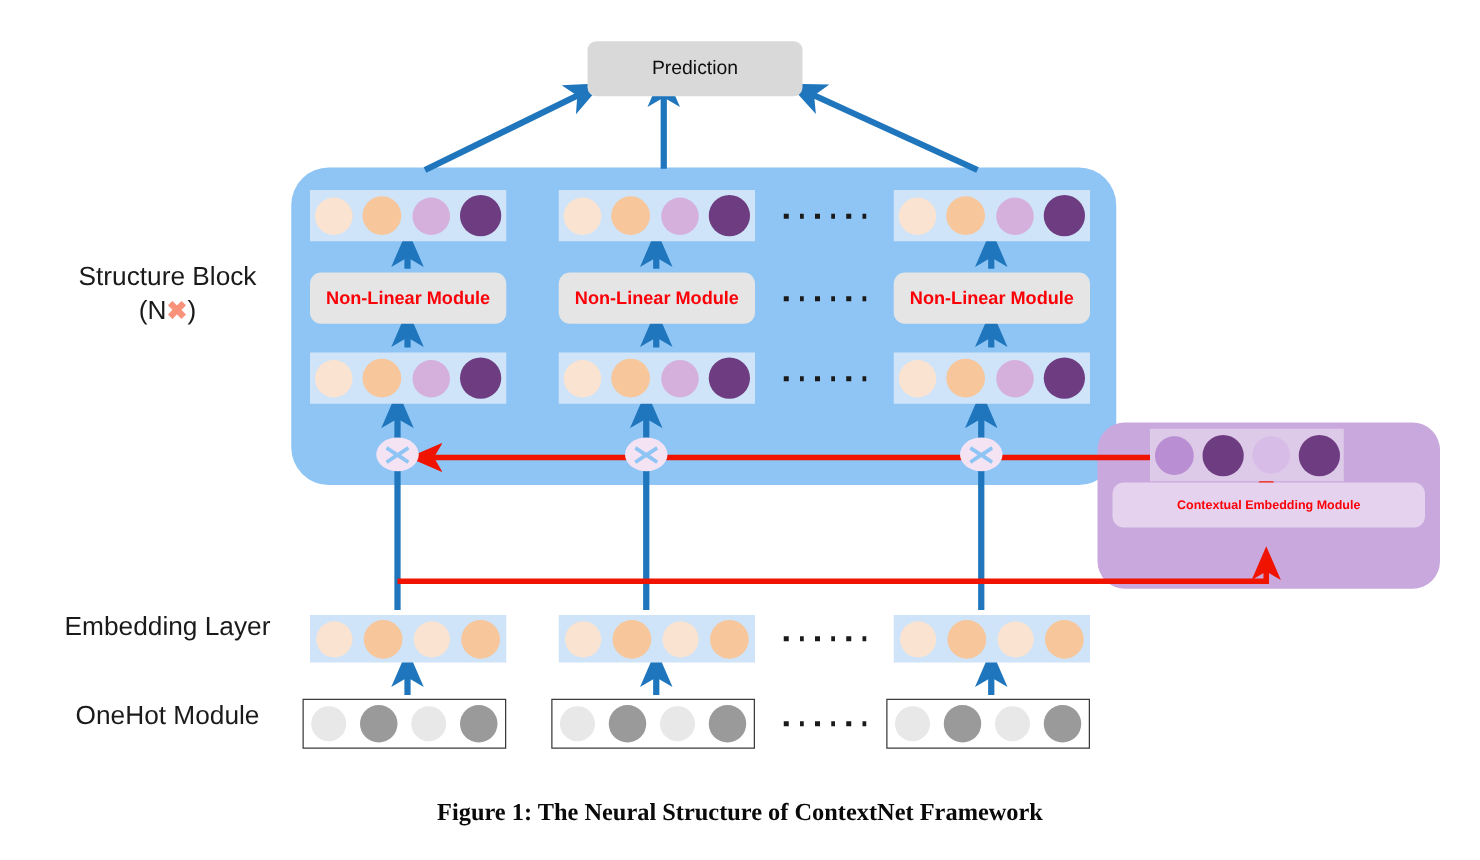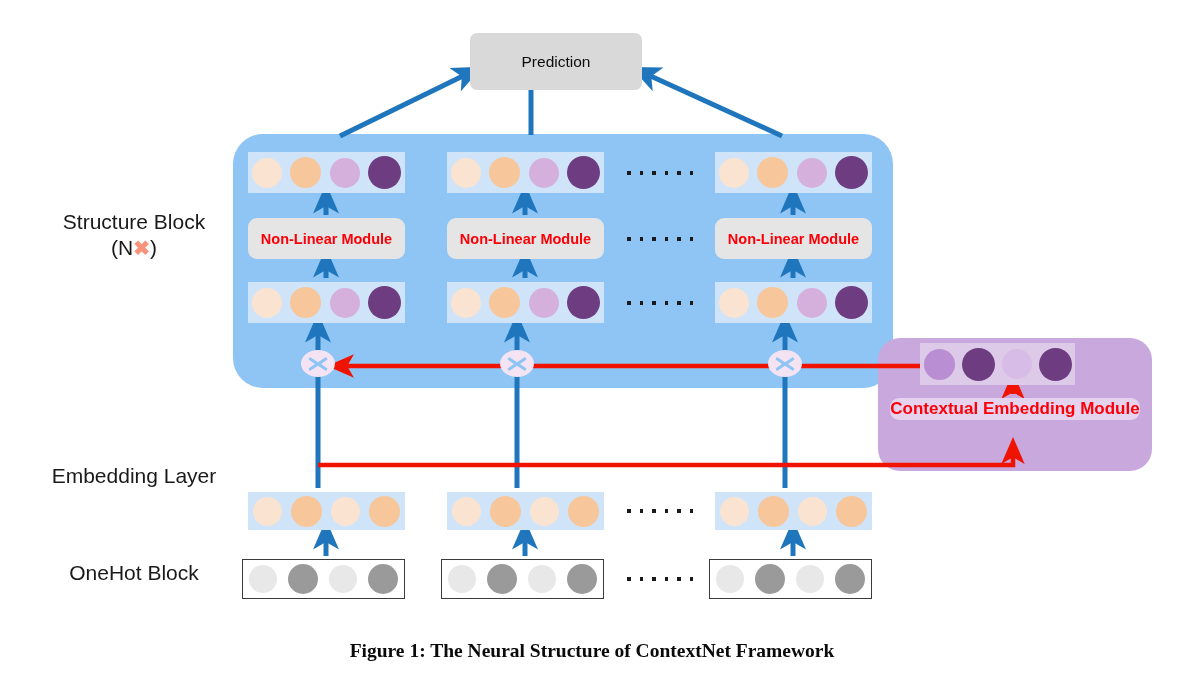--- a/index.html
+++ b/index.html
@@ -38,21 +38,21 @@
   .xmark {
     color: #f8927a;
     font-size: 20px;
     font-weight: bold;
     letter-spacing: 0;
   }
 
   
   #prediction-box {
     left: 470px; top: 33px;
-    width: 172px; height: 57px;
+    width: 172px; height: 44px;
     background: #d9d9d9;
     border-radius: 7px;
     display: flex;
     align-items: center;
     justify-content: center;
     color: #0d0d0d;
     font-size: 15.5px;
   }
 
   
@@ -102,23 +102,23 @@
   }
   #nlm-1, #nlm-2, #nlm-3 {
     top: 218px;
     width: 157px; height: 41px;
     font-size: 14.5px;
   }
   #nlm-1 { left: 248px; }
   #nlm-2 { left: 447px; }
   #nlm-3 { left: 715px; }
   #cem-box {
-    left: 890px; top: 398px;
-    width: 250px; height: 22px;
-    font-size: 17px;
+    left: 890px; top: 386px;
+    width: 250px; height: 36px;
+    font-size: 10px;
     background: #e4d2ee;
   }
 
   
   .ellipsis {
     display: flex;
     gap: 9px;
     align-items: center;
   }
   .ellipsis i {
@@ -225,23 +225,23 @@
 
   <div class="abs" id="prediction-box">
     <span>Prediction</span>
   </div>
 
   <div class="abs side-label" style="left:38px; top:210px; width:192px;">
     <span>Structure Block</span>
     <span class="sub"><span>(N</span><span class="xmark">✖</span><span>)</span></span>
   </div>
 
-  <div class="abs side-label" style="left:38px; top:464px; width:192px;">Embedding Layer</div>
-
-  <div class="abs side-label" style="left:38px; top:561px; width:192px;">OneHot Block</div>
+  <div class="abs side-label" style="left:38px; top:490px; width:192px;">Embedding Layer</div>
+
+  <div class="abs side-label" style="left:38px; top:561px; width:192px;">OneHot Module</div>
 
   <div class="abs vec-strip" style="left:248px; top:152px; width:157px; height:41px;">
     <span class="dot" style="width:30px;height:30px;background:#fbe3d1;"></span>
     <span class="dot" style="width:31px;height:31px;background:#f7c69b;"></span>
     <span class="dot" style="width:30px;height:30px;background:#d5b0dd;"></span>
     <span class="dot" style="width:33px;height:33px;background:#6e3c80;"></span>
   </div>
   <div class="abs vec-strip" style="left:447px; top:152px; width:157px; height:41px;">
     <span class="dot" style="width:30px;height:30px;background:#fbe3d1;"></span>
     <span class="dot" style="width:31px;height:31px;background:#f7c69b;"></span>

